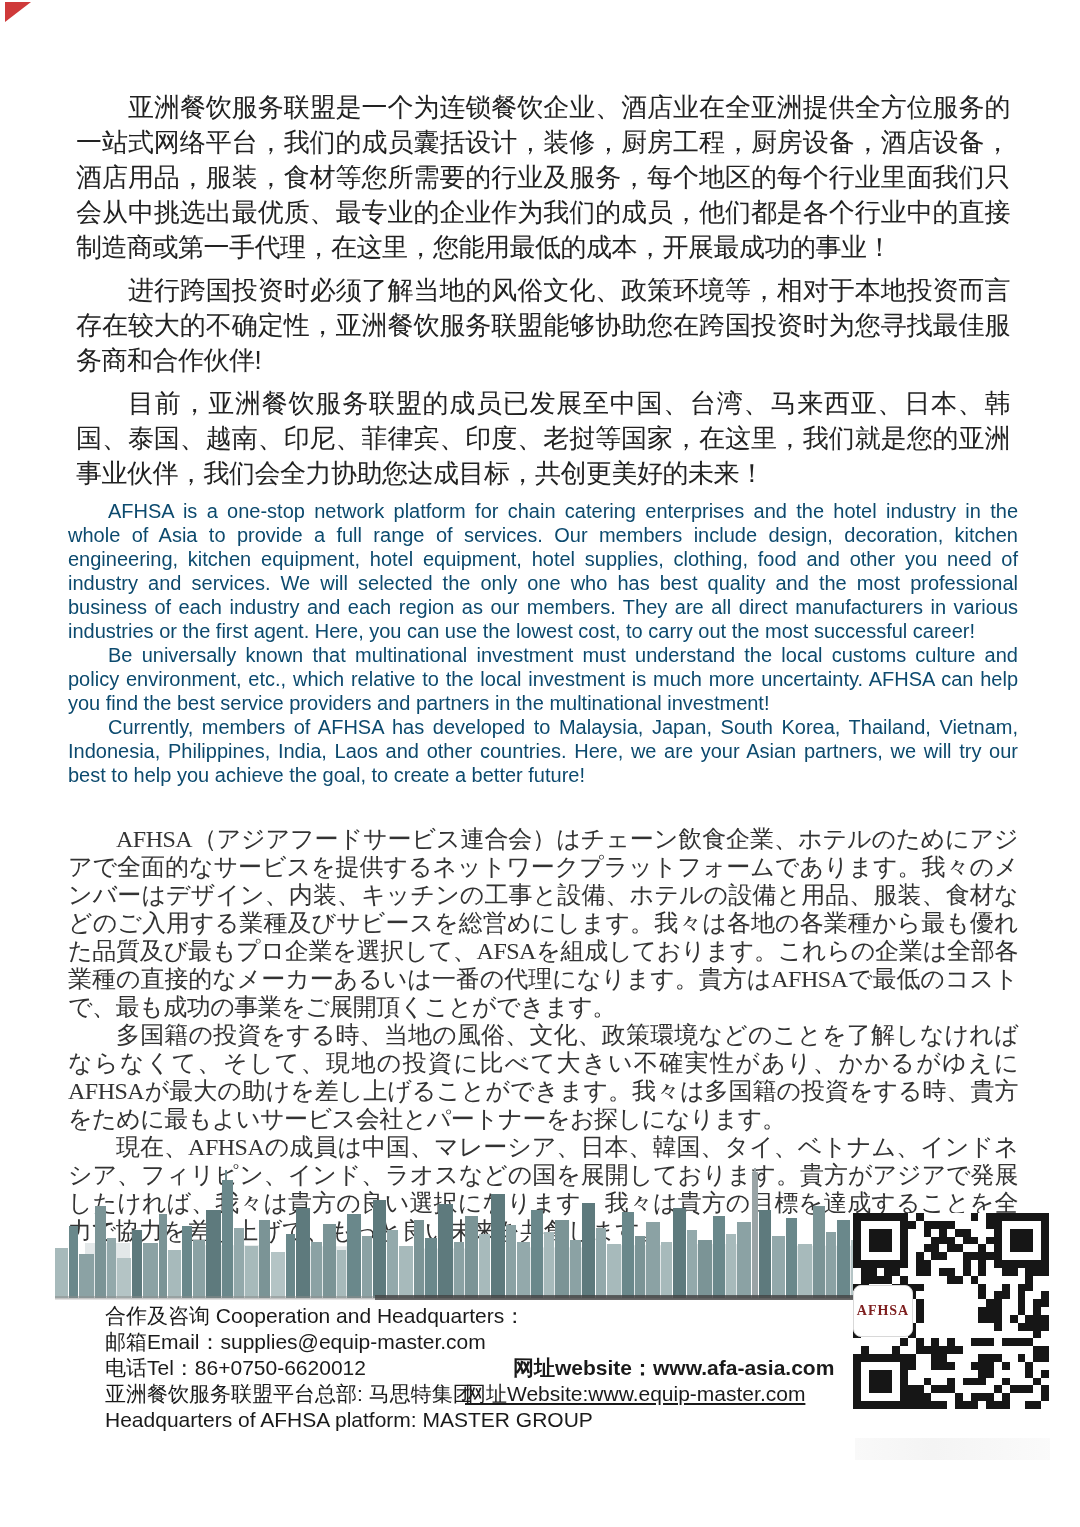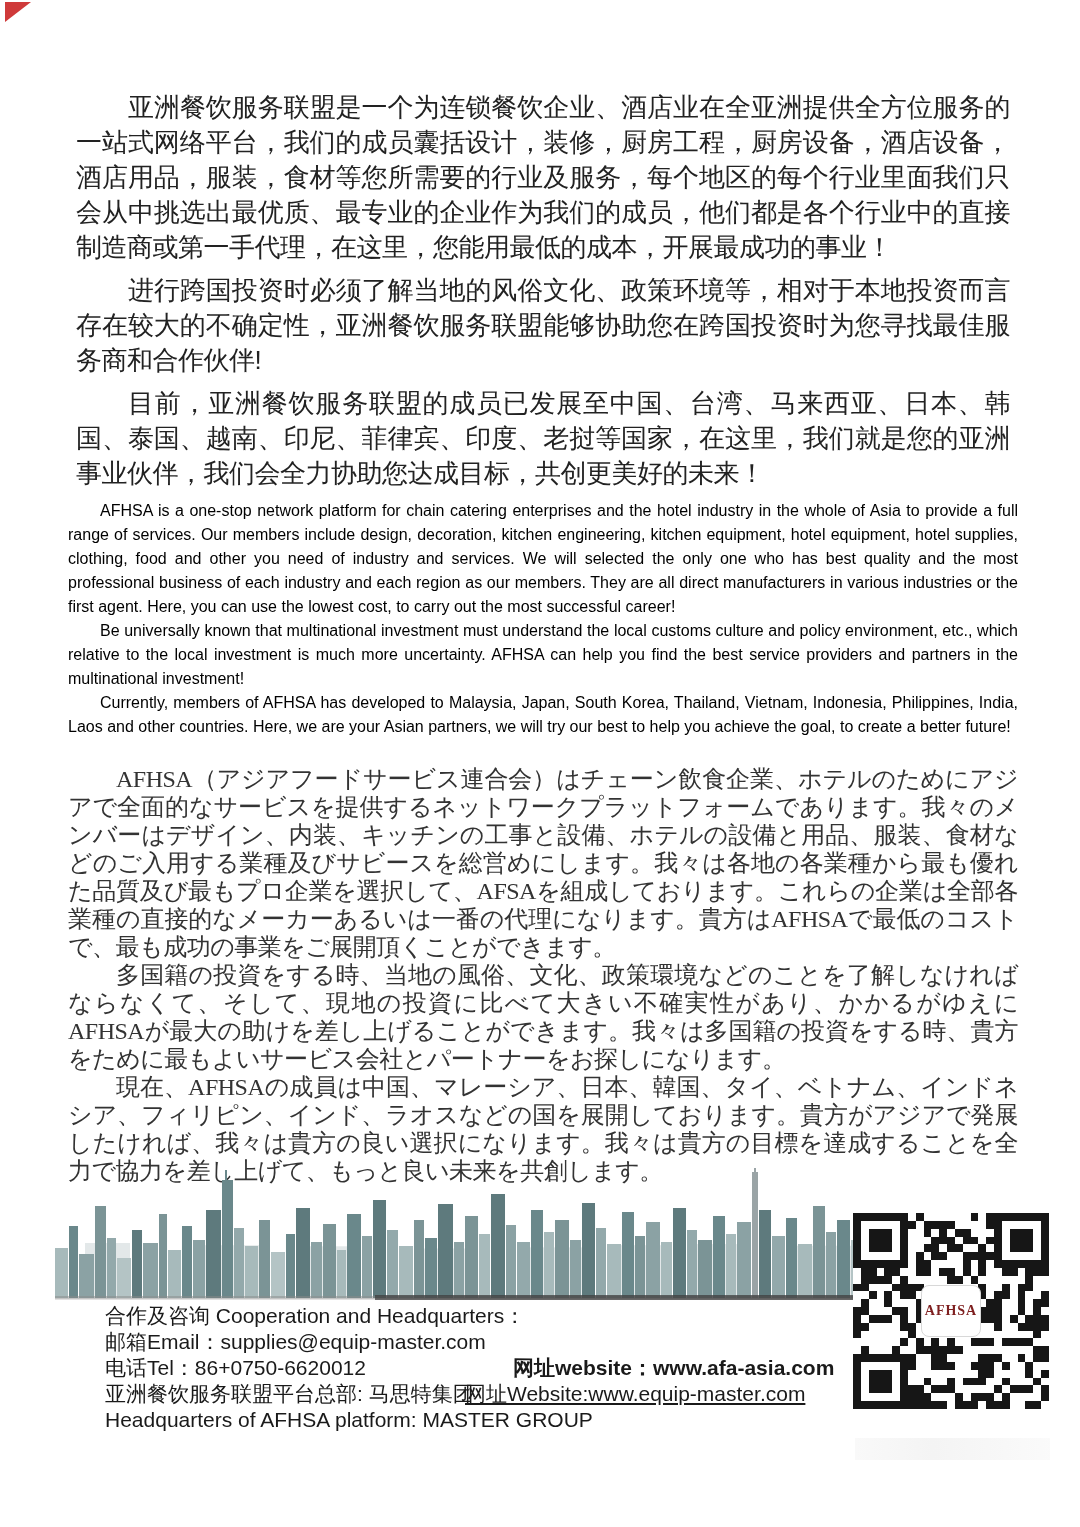--- a/index.html
+++ b/index.html
@@ -3,36 +3,36 @@
 <meta charset="utf-8">
 <style>
   html,body{margin:0;padding:0;}
   body{width:1080px;height:1527px;position:relative;background:#fff;overflow:hidden;
        font-family:"Liberation Sans",sans-serif;}
   .corner-mark{position:absolute;left:5px;top:2px;width:0;height:0;
        border-top:20px solid #cf3a3a;border-right:26px solid transparent;}
   .content{position:absolute;left:68px;top:82px;width:950px;}
   .zh{font-size:26px;line-height:35px;color:#222;text-align:justify;letter-spacing:-.5px;}
   .zh p{margin:8px;text-indent:2em;}
-  .en{margin-top:6px;font-size:16px;line-height:24px;color:#000000;text-align:justify;}
+  .en{margin-top:6px;font-size:20px;line-height:24px;color:#0c4a6e;text-align:justify;}
   .en p{margin:0;text-indent:2em;}
-  .ja{margin-top:26px;font-family:"Liberation Serif",serif;font-size:24px;line-height:28px;
+  .ja{margin-top:38px;font-family:"Liberation Serif",serif;font-size:24px;line-height:28px;
       color:#333;text-align:justify;letter-spacing:-.5px;}
   .ja p{margin:0;text-indent:2em;}
   .skyline{position:absolute;left:55px;top:1168px;width:810px;height:135px;}
   .contact{position:absolute;left:105px;top:1303px;width:750px;font-size:21px;color:#1a1a1a;}
   .contact .row{position:relative;height:26px;line-height:26px;white-space:nowrap;}
   .site1{position:absolute;left:408px;font-weight:bold;}
   .site2{position:absolute;left:360px;text-decoration:underline;}
   .qr{position:absolute;left:853px;top:1213px;width:196px;height:196px;}
   .qr-grid{display:grid;grid-template-columns:repeat(25,1fr);grid-template-rows:repeat(25,1fr);
       width:196px;height:196px;}
   .qr-grid i{background:#fff;}
   .qr-grid i.on{background:#161616;}
-  .qr-label{position:absolute;inset:0;display:flex;align-items:center;justify-content:center;}
+  .qr-label{position:absolute;inset:0;display:flex;align-items:center;}
   .qr-label span{background:#fff;border:1px solid #d8d8d8;border-radius:8px;width:58px;height:50px;
       display:flex;align-items:center;justify-content:center;font-family:"Liberation Serif",serif;
       font-weight:bold;font-size:14px;color:#7e1f1f;letter-spacing:1px;}
   .smudge{position:absolute;left:855px;top:1438px;width:195px;height:22px;opacity:.5;
       background:linear-gradient(90deg,#f3f3f3,#e9e9e9 40%,#f6f6f6);}
 </style>
 </head>
 <body>
 
 <div class="corner-mark"></div>

